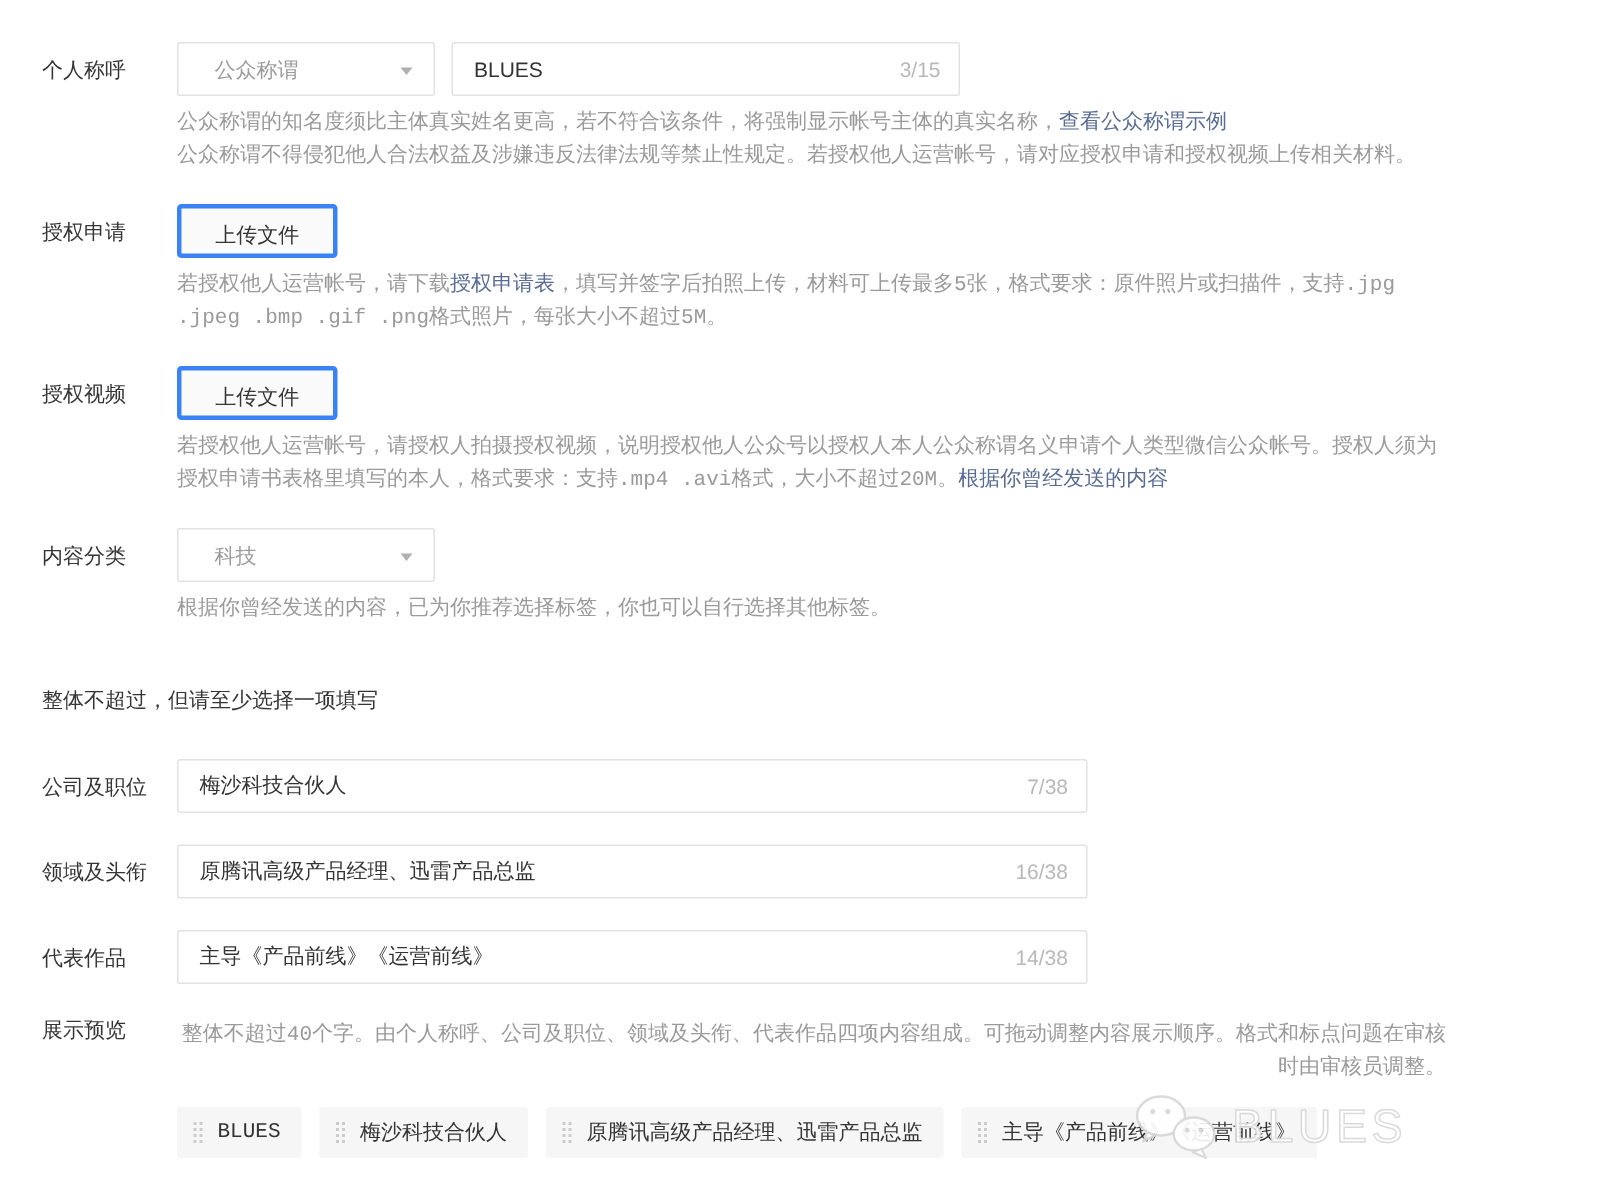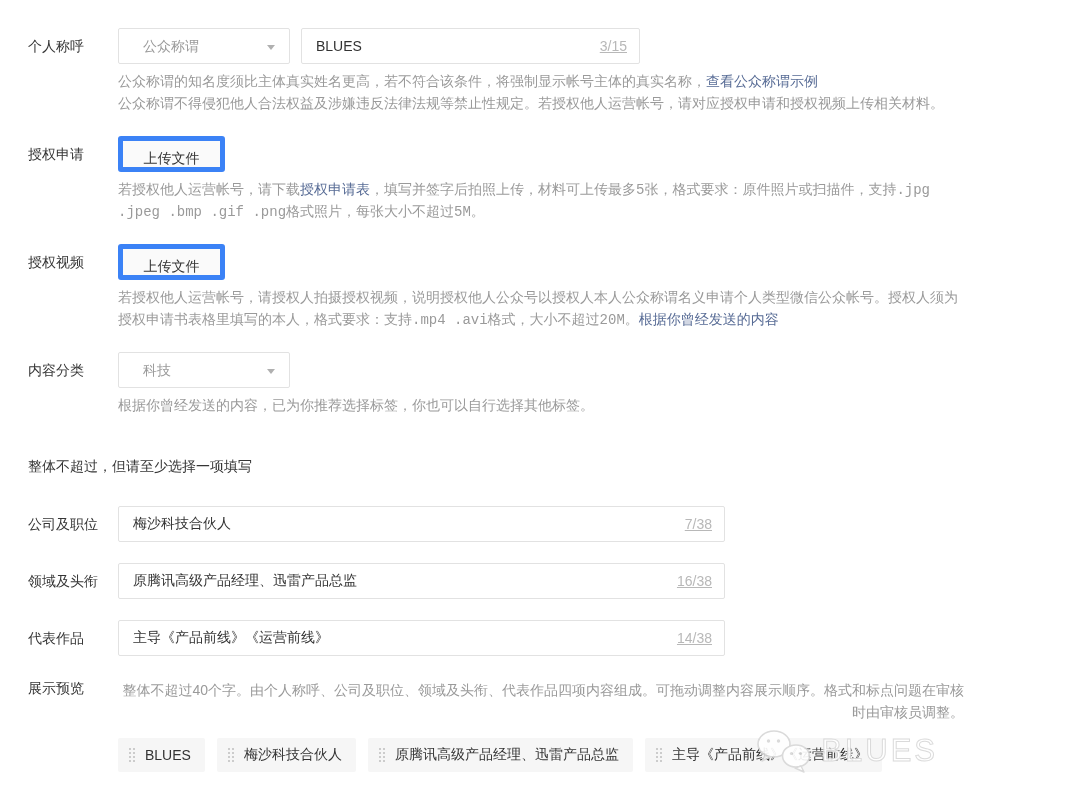--- a/index.html
+++ b/index.html
@@ -16,26 +16,26 @@
     border-radius:2px; background:#fff; line-height:34px; padding:0 30px 0 24px;
     color:#9a9a9a; cursor:pointer; }
   .caret { position:absolute; right:14px; top:16px; width:0; height:0;
     border-left:4px solid transparent; border-right:4px solid transparent;
     border-top:5px solid #b0b0b0; }
 
   .input-wrap { position:relative; }
   .input-wrap input { height:36px; border:1px solid #e2e2e2; border-radius:2px;
     background:#fff; padding:0 56px 0 14px; font-size:14px; color:#333;
     font-family:"Liberation Sans","DejaVu Sans",sans-serif; outline:none; width:100%; }
-  .counter { position:absolute; right:13px; top:0; line-height:36px; color:#b8b8b8;text-decoration:underline; }
+  .counter { position:absolute; right:13px; top:0; line-height:36px; color:#b8b8b8; }
   .name-input { width:339px; margin-left:11px; }
   .long-input { width:607px; }
 
   .upload-btn { display:inline-block; width:107px; height:36px; background:#fafafa;
-    border:5px solid #3b82f6; border-radius:3px; line-height:34px; text-align:center;
+    border:3px solid #3b82f6; border-radius:3px; line-height:34px; text-align:center;
     color:#353535; cursor:pointer; }
 
   .help { margin-top:7px; line-height:22px; color:#9a9a9a; max-width:940px;font-family:Liberation Mono, monospace; }
   .help a { color:#576b95; text-decoration:none; cursor:pointer; }
 
   .optional-note { margin:41px 0 30px 0; color:#353535; }
 
   .preview-desc { line-height:22px; color:#9a9a9a; max-width:940px; padding-top:2px;text-align:right; }
   .tag-row { display:flex; align-items:center; margin-top:15px; }
   .tag { display:flex; align-items:center; height:34px; background:#f6f6f6;
@@ -135,21 +135,21 @@
   <div class="row">
     <div class="label-col">代表作品</div>
     <div class="control-col">
       <div class="input-wrap long-input">
         <input type="text" value="主导《产品前线》《运营前线》" style="">
         <span class="counter">14/38</span>
       </div>
     </div>
   </div>
 
-  <div class="row" style="margin-bottom:0;">
+  <div class="row" style="margin-bottom:0;font-family:Liberation Mono, monospace;">
     <div class="label-col" style="line-height:22px;">展示预览</div>
     <div class="control-col">
       <div class="preview-desc">整体不超过40个字。由个人称呼、公司及职位、领域及头衔、代表作品四项内容组成。可拖动调整内容展示顺序。格式和标点问题在审核时由审核员调整。</div>
       <div class="tag-row">
         <div class="tag">
           <span class="drag-handle"></span>
           <span>BLUES</span>
         </div>
         <div class="tag">
           <span class="drag-handle"></span>

